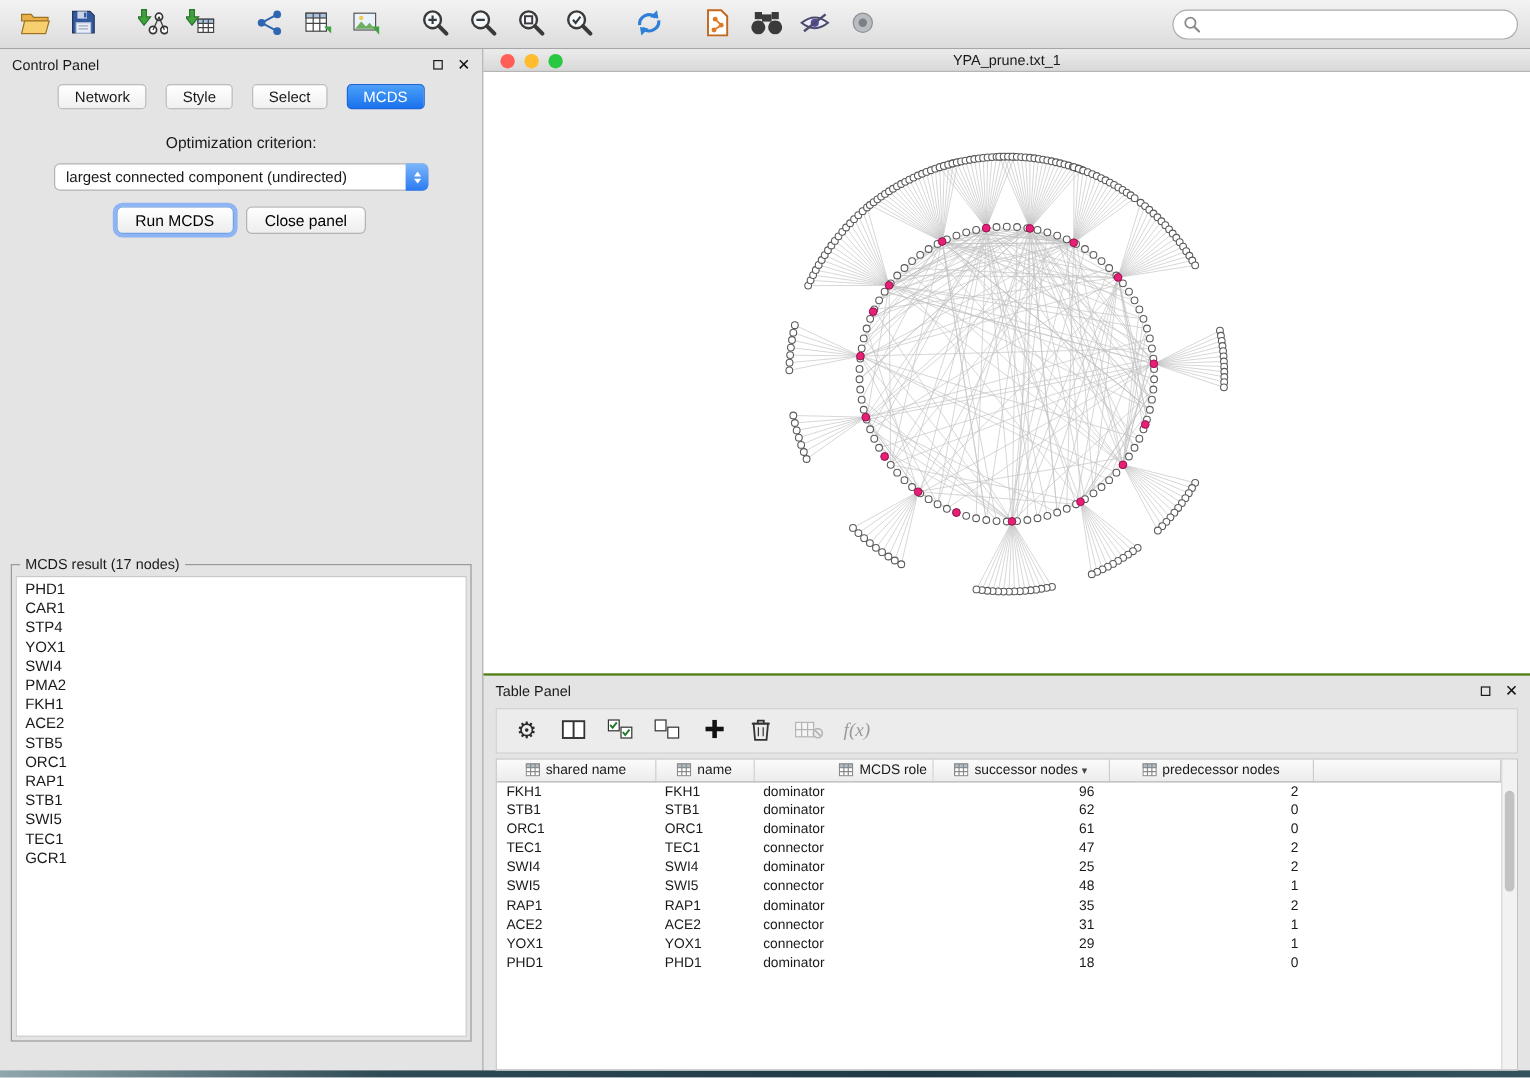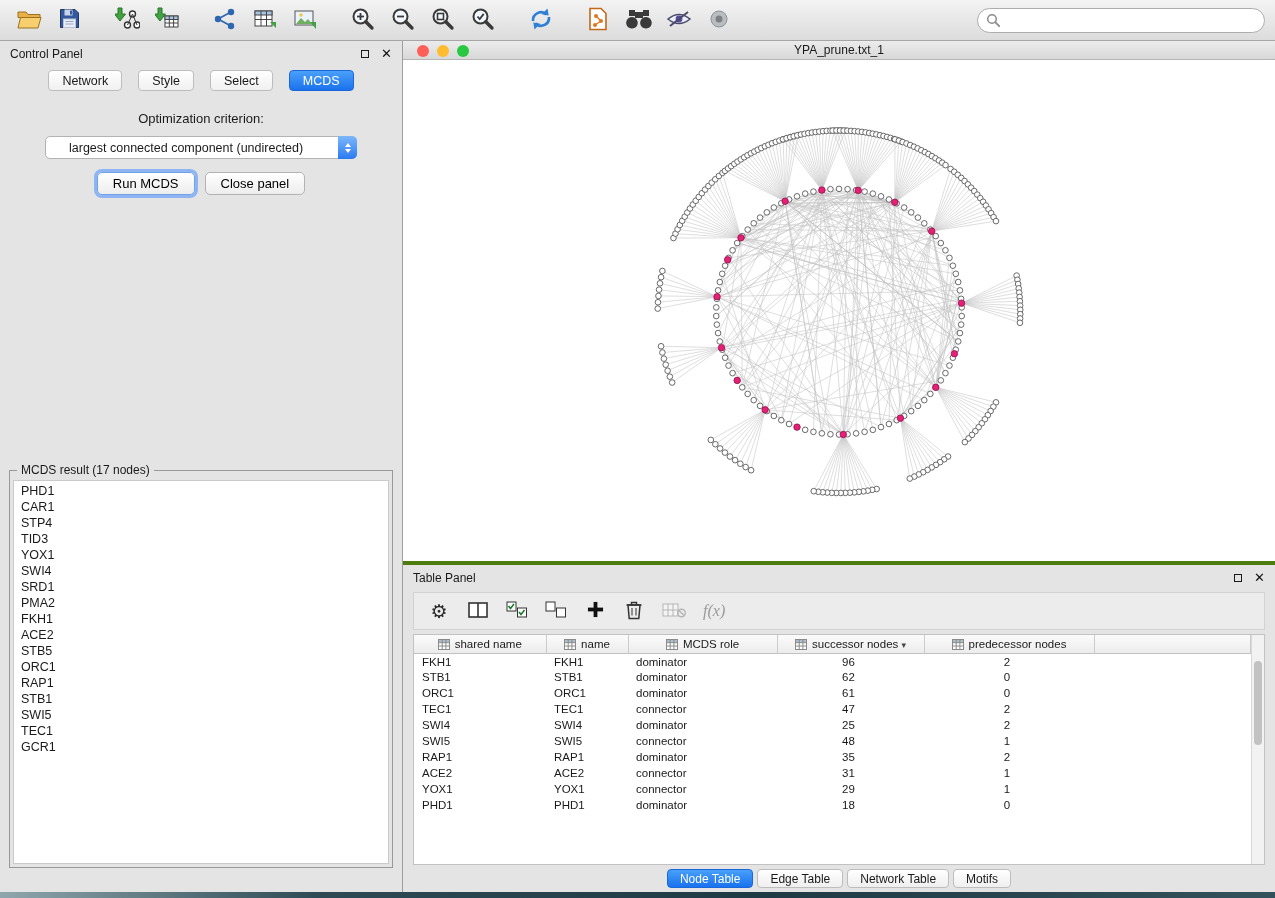--- a/index.html
+++ b/index.html
@@ -20,55 +20,55 @@
 .control-panel{flex:0 0 403px;width:403px;background:#e4e4e4;border-right:1px solid #9d9d9d;display:flex;flex-direction:column}
 .panel-titlebar{height:25px;flex:0 0 25px;display:flex;align-items:center;padding:0 10px;font-size:12px}
 .win-btns{margin-left:auto;display:flex;gap:12px;align-items:center}
 .float-box{width:8px;height:8px;border:1.5px solid #1a1a1a;display:inline-block}
 .close-x{font-size:13px;font-weight:bold;line-height:1;color:#111}
 .cp-tabs{display:flex;justify-content:center;gap:16px;margin-top:4px}
 .cp-tab{height:21px;padding:0 13px;display:flex;align-items:center;background:linear-gradient(#ffffff,#f0f0f0);border:1px solid #bdbdbd;border-radius:4px;font-size:12.5px}
 .cp-tab.active{background:linear-gradient(#4aa0f8,#1b72ee);border-color:#1b66d9;color:#fff}
 .cp-content{margin-top:20px;text-align:center}
 .opt-label{font-size:13px;margin-bottom:10px}
-.dropdown{width:312px;height:23px;margin:0 auto;background:#fff;border:1px solid #b3b3b3;border-radius:5px;display:flex;align-items:center;position:relative;padding-left:23px;font-size:12.5px;text-align:right}
+.dropdown{width:312px;height:23px;margin:0 auto;background:#fff;border:1px solid #b3b3b3;border-radius:5px;display:flex;align-items:center;position:relative;padding-left:9px;font-size:12.5px;text-align:right}
 .dd-stepper{position:absolute;right:-1px;top:-1px;width:19px;height:23px;border-radius:0 5px 5px 0;background:linear-gradient(#7db7fa,#2a7af0);display:flex;flex-direction:column;align-items:center;justify-content:center;gap:2px}
 .dd-stepper i{width:0;height:0;border-left:3.5px solid transparent;border-right:3.5px solid transparent;display:block}
 .dd-up{border-bottom:4px solid #fff}.dd-down{border-top:4px solid #fff}
 .btn-row{margin-top:13px;display:flex;justify-content:center;gap:10px}
 .btn{height:23px;padding:0 15px;background:linear-gradient(#ffffff,#ededed);border:1px solid #b3b3b3;border-radius:5px;font-size:13px;font-family:inherit}
 .btn-focus{box-shadow:0 0 0 3px rgba(105,160,250,.7);border-color:#6ea3e8}
 .result-fieldset{margin:268px 9px 24px;flex:1;display:flex;flex-direction:column;border:1px solid #999;padding:3px;min-height:0}
 .result-fieldset legend{font-size:12px;padding:0 4px;margin-left:4px}
 .result-list{flex:1;background:#fff;border:1px solid #cacaca;overflow:hidden;padding-top:2px}
 .result-item{font-size:12.5px;line-height:16px;padding-left:7px}
 
 
 .right-col{flex:1;display:flex;flex-direction:column;min-width:0;background:#e4e4e4}
-.network-window{flex:0 0 519px;display:flex;flex-direction:column;border-bottom:4px solid #4d7c0f}
+.network-window{flex:0 0 519px;display:flex;flex-direction:column;border-bottom:2px solid #4d7c0f}
 .net-titlebar{height:19px;flex:0 0 19px;background:linear-gradient(#ececec,#d8d8d8);border-bottom:1px solid #b5b5b5;position:relative;display:flex;align-items:center;justify-content:center;font-size:12px}
 .traffic{position:absolute;left:14px;top:3.5px;display:flex;gap:8px}
 .tl{width:12px;height:12px;border-radius:50%}
 .tl-red{background:#ff5f57}.tl-yellow{background:#febc2e}.tl-green{background:#28c840}
 .net-canvas{flex:1;background:#fff;position:relative;overflow:hidden}
 .net-canvas svg{width:100%;height:100%;display:block}
 
 
 .table-panel{flex:1;display:flex;flex-direction:column;min-height:0}
 .tp-toolbar{height:38px;flex:0 0 38px;margin:2px 10px 0;background:#ececec;border:1px solid #d2d2d2;display:flex;align-items:center;gap:17px;padding:0 14px}
 .tp-ic{display:flex;align-items:center;justify-content:center;min-width:22px}
 .fx{font-family:"Liberation Serif","DejaVu Serif",serif;font-style:italic;color:#9a9a9a;font-size:16px}
 .gear-glyph{font-size:19px;color:#2b2b2b;line-height:1}
 .tbl-wrap{flex:1;margin:4px 10px 0;background:#fff;border:1px solid #c2c2c2;position:relative;overflow:hidden}
 table{border-collapse:collapse;width:calc(100% - 13px);table-layout:fixed}
 thead th{height:18px;background:linear-gradient(#fbfbfb,#ececec);border-right:1px solid #ccc;border-bottom:1px solid #c2c2c2;font-weight:normal;font-size:11.5px;text-align:center;padding:0 4px;white-space:nowrap;overflow:hidden}
 th .colicon svg{vertical-align:-2px;margin-right:5px}
 .sortarrow{font-size:9px;color:#444}
 tbody td{height:16px;font-size:11.5px;padding:0 8px;white-space:nowrap;overflow:hidden}
-td.num{text-align:center;padding-right:12px}
+td.num{text-align:right;padding-right:12px}
 .vscroll{position:absolute;right:0;top:0;bottom:0;width:13px;background:#f2f2f2;border-left:1px solid #d8d8d8}
 .vthumb{position:absolute;left:2px;right:2px;top:26px;height:84px;background:#c2c2c2;border-radius:5px}
 .tp-tabs{height:27px;flex:0 0 27px;display:flex;justify-content:center;align-items:center;gap:4px}
 .tp-tab{height:19px;padding:0 12px;display:flex;align-items:center;font-size:12px;background:linear-gradient(#ffffff,#efefef);border:1px solid #bdbdbd;border-radius:4px}
 .tp-tab.active{background:linear-gradient(#47a0f9,#1a72ef);color:#fff;border-color:#1b66d9}
 
 
 .statusbar{flex:0 0 31px;background:linear-gradient(#ededed,#dfdfdf);border-top:1px solid #b2b2b2;display:flex;align-items:center;padding:0 10px}
 .menu-btn{width:27px;height:20px;border:1px solid #9c9c9c;border-radius:3px;background:linear-gradient(#fdfdfd,#e8e8e8);display:flex;align-items:center;justify-content:center}
 .menu-icon{width:13px;height:10px;background:repeating-linear-gradient(to bottom,#555 0 2px,transparent 2px 4px)}
@@ -261,24 +261,22 @@
           <button class="btn btn-focus">Run MCDS</button>
           <button class="btn">Close panel</button>
         </div>
       </div>
       <fieldset class="result-fieldset">
         <legend>MCDS result (17 nodes)</legend>
         <div class="result-list">
             <div class="result-item">PHD1</div>
             <div class="result-item">CAR1</div>
             <div class="result-item">STP4</div>
-            <div class="result-item">TID3</div>
             <div class="result-item">YOX1</div>
             <div class="result-item">SWI4</div>
-            <div class="result-item">SRD1</div>
             <div class="result-item">PMA2</div>
             <div class="result-item">FKH1</div>
             <div class="result-item">ACE2</div>
             <div class="result-item">STB5</div>
             <div class="result-item">ORC1</div>
             <div class="result-item">RAP1</div>
             <div class="result-item">STB1</div>
             <div class="result-item">SWI5</div>
             <div class="result-item">TEC1</div>
             <div class="result-item">GCR1</div>
@@ -1050,21 +1048,21 @@
                         <line x1="7.9" y1="0.5" x2="7.9" y2="10.5" stroke="#8a8a8a"></line>
                         <line x1="0.5" y1="7" x2="11.5" y2="7" stroke="#8a8a8a"></line>
                       </svg></span><span class="coltext">shared name</span></th>
                   <th style="width: 82px;"><span class="colicon"><svg width="12" height="11" viewBox="0 0 12 11">
                         <rect x="0.5" y="0.5" width="11" height="10" fill="#fff" stroke="#8a8a8a"></rect>
                         <rect x="0.5" y="0.5" width="11" height="3.2" fill="#aebec9" stroke="#8a8a8a"></rect>
                         <line x1="4.2" y1="0.5" x2="4.2" y2="10.5" stroke="#8a8a8a"></line>
                         <line x1="7.9" y1="0.5" x2="7.9" y2="10.5" stroke="#8a8a8a"></line>
                         <line x1="0.5" y1="7" x2="11.5" y2="7" stroke="#8a8a8a"></line>
                       </svg></span><span class="coltext">name</span></th>
-                  <th style="width: 149px;"><span class="colicon"><svg width="12" height="11" viewBox="0 0 12 11">
+                  <th style="width: 149px; text-align: right;"><span class="colicon"><svg width="12" height="11" viewBox="0 0 12 11">
                         <rect x="0.5" y="0.5" width="11" height="10" fill="#fff" stroke="#8a8a8a"></rect>
                         <rect x="0.5" y="0.5" width="11" height="3.2" fill="#aebec9" stroke="#8a8a8a"></rect>
                         <line x1="4.2" y1="0.5" x2="4.2" y2="10.5" stroke="#8a8a8a"></line>
                         <line x1="7.9" y1="0.5" x2="7.9" y2="10.5" stroke="#8a8a8a"></line>
                         <line x1="0.5" y1="7" x2="11.5" y2="7" stroke="#8a8a8a"></line>
                       </svg></span><span class="coltext">MCDS role</span></th>
                   <th style="width: 147px;"><span class="colicon"><svg width="12" height="11" viewBox="0 0 12 11">
                         <rect x="0.5" y="0.5" width="11" height="10" fill="#fff" stroke="#8a8a8a"></rect>
                         <rect x="0.5" y="0.5" width="11" height="3.2" fill="#aebec9" stroke="#8a8a8a"></rect>
                         <line x1="4.2" y1="0.5" x2="4.2" y2="10.5" stroke="#8a8a8a"></line>
@@ -1161,24 +1159,18 @@
                   <td class="num">18</td>
                   <td class="num">0</td>
                   <td></td>
                 </tr>
               </tbody>
           </table>
           <div class="vscroll">
               <div class="vthumb"></div>
             </div>
         </div>
-        <div class="tp-tabs">
-            <div class="tp-tab active">Node Table</div>
-            <div class="tp-tab">Edge Table</div>
-            <div class="tp-tab">Network Table</div>
-            <div class="tp-tab">Motifs</div>
-          </div>
       </div>
     </div>
   </div>
 
   <div class="bottom-strip"></div>
 </div>
 
 </body></html>

